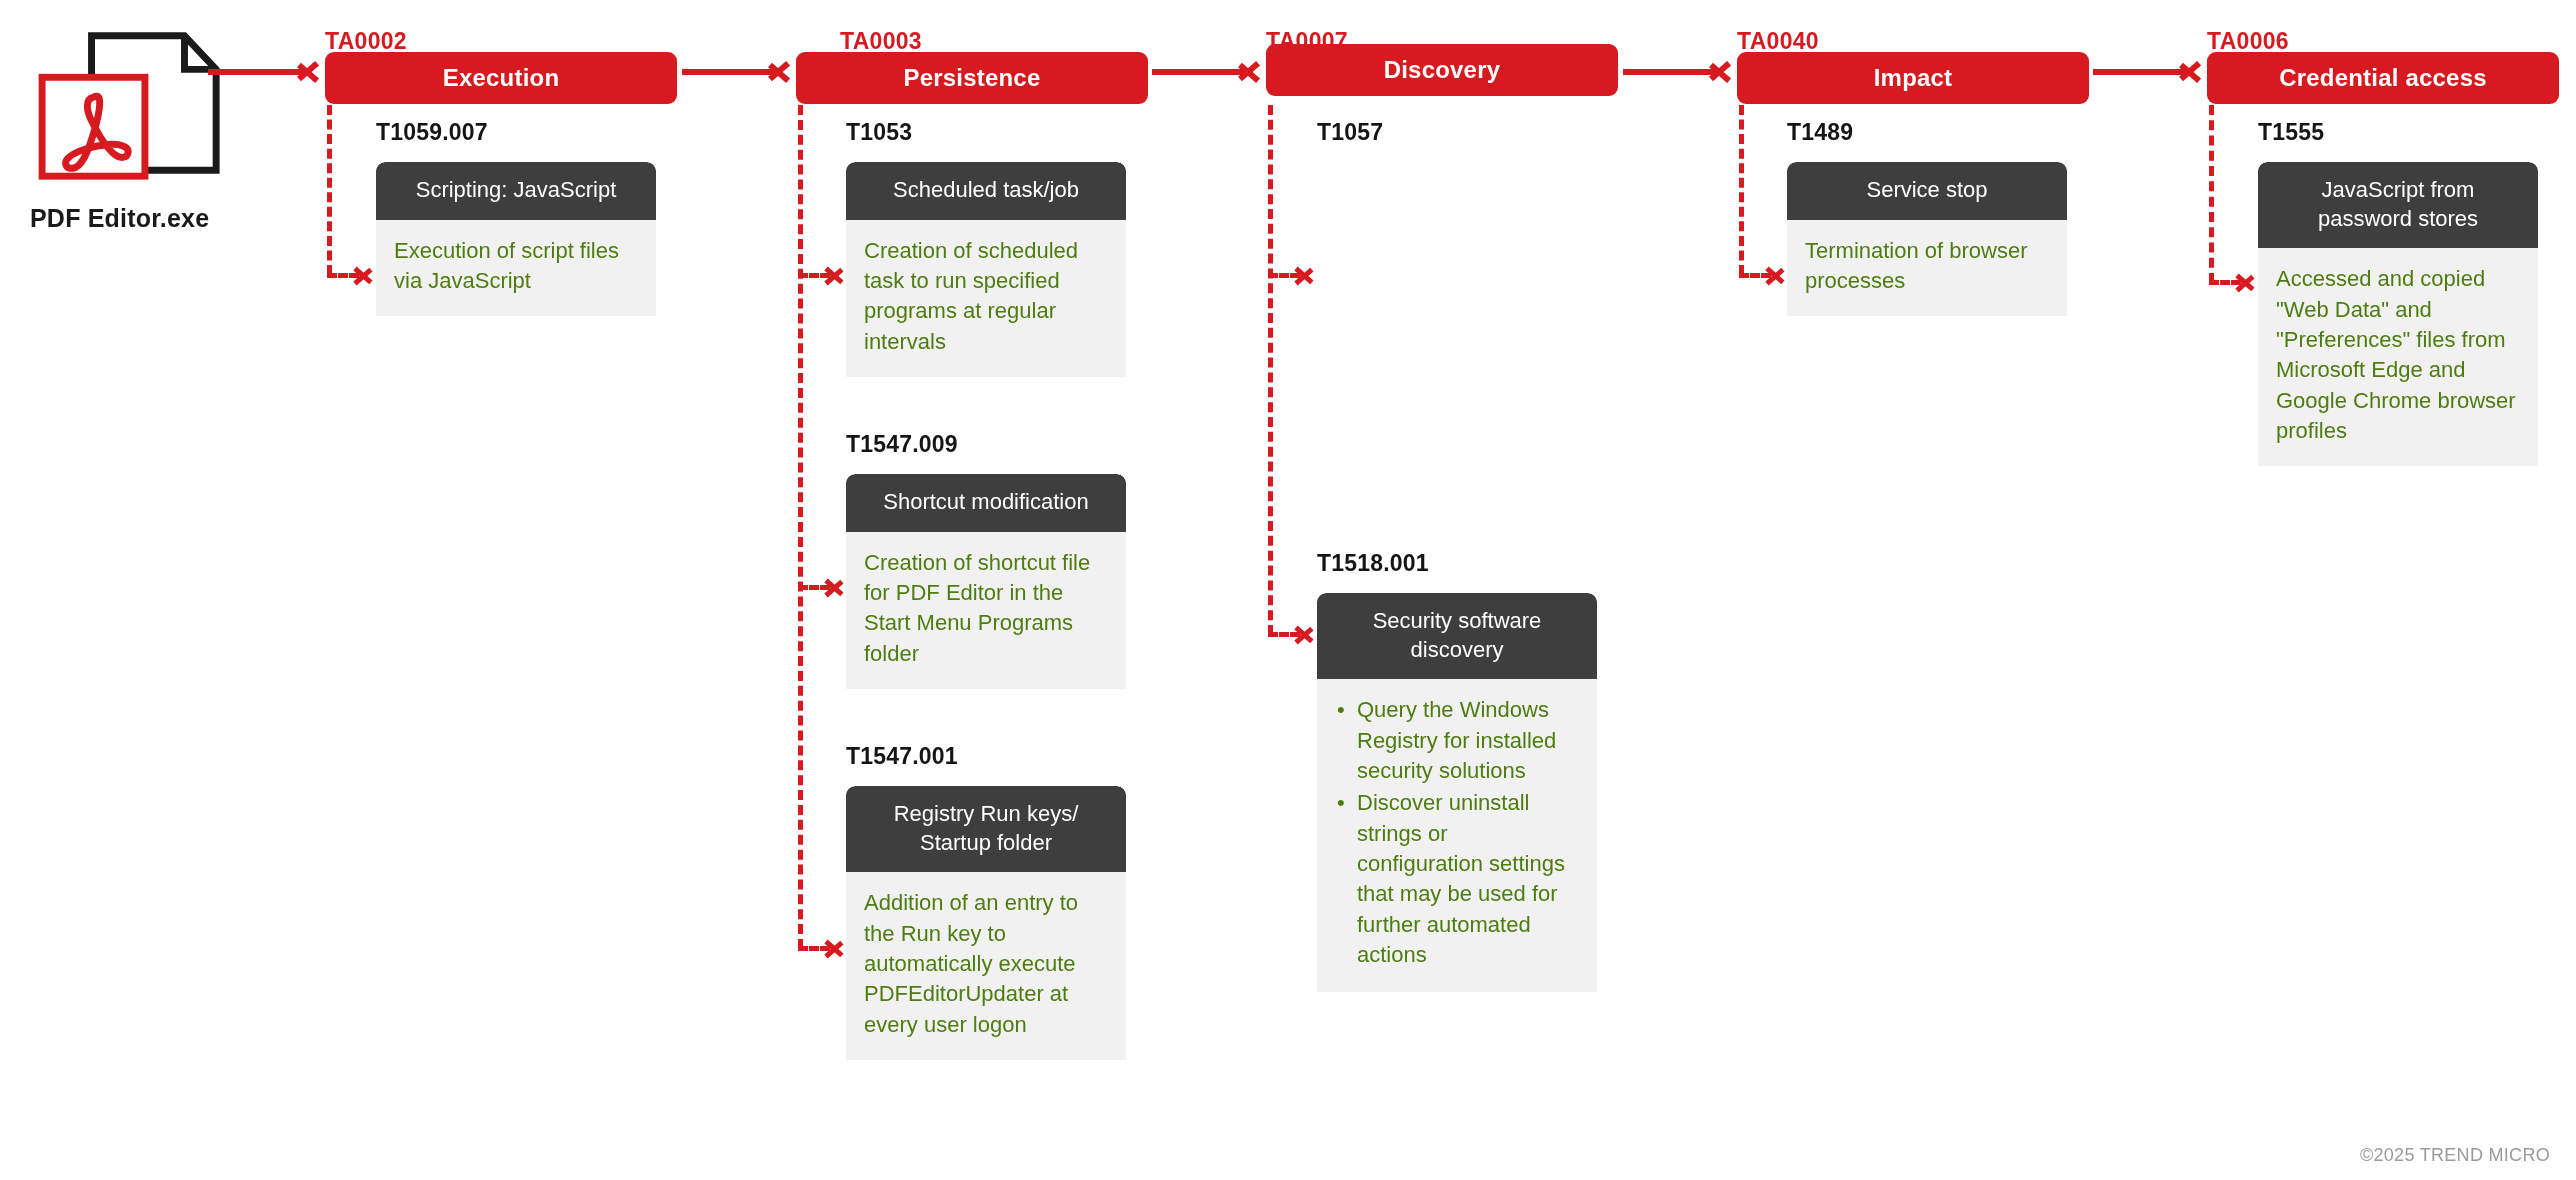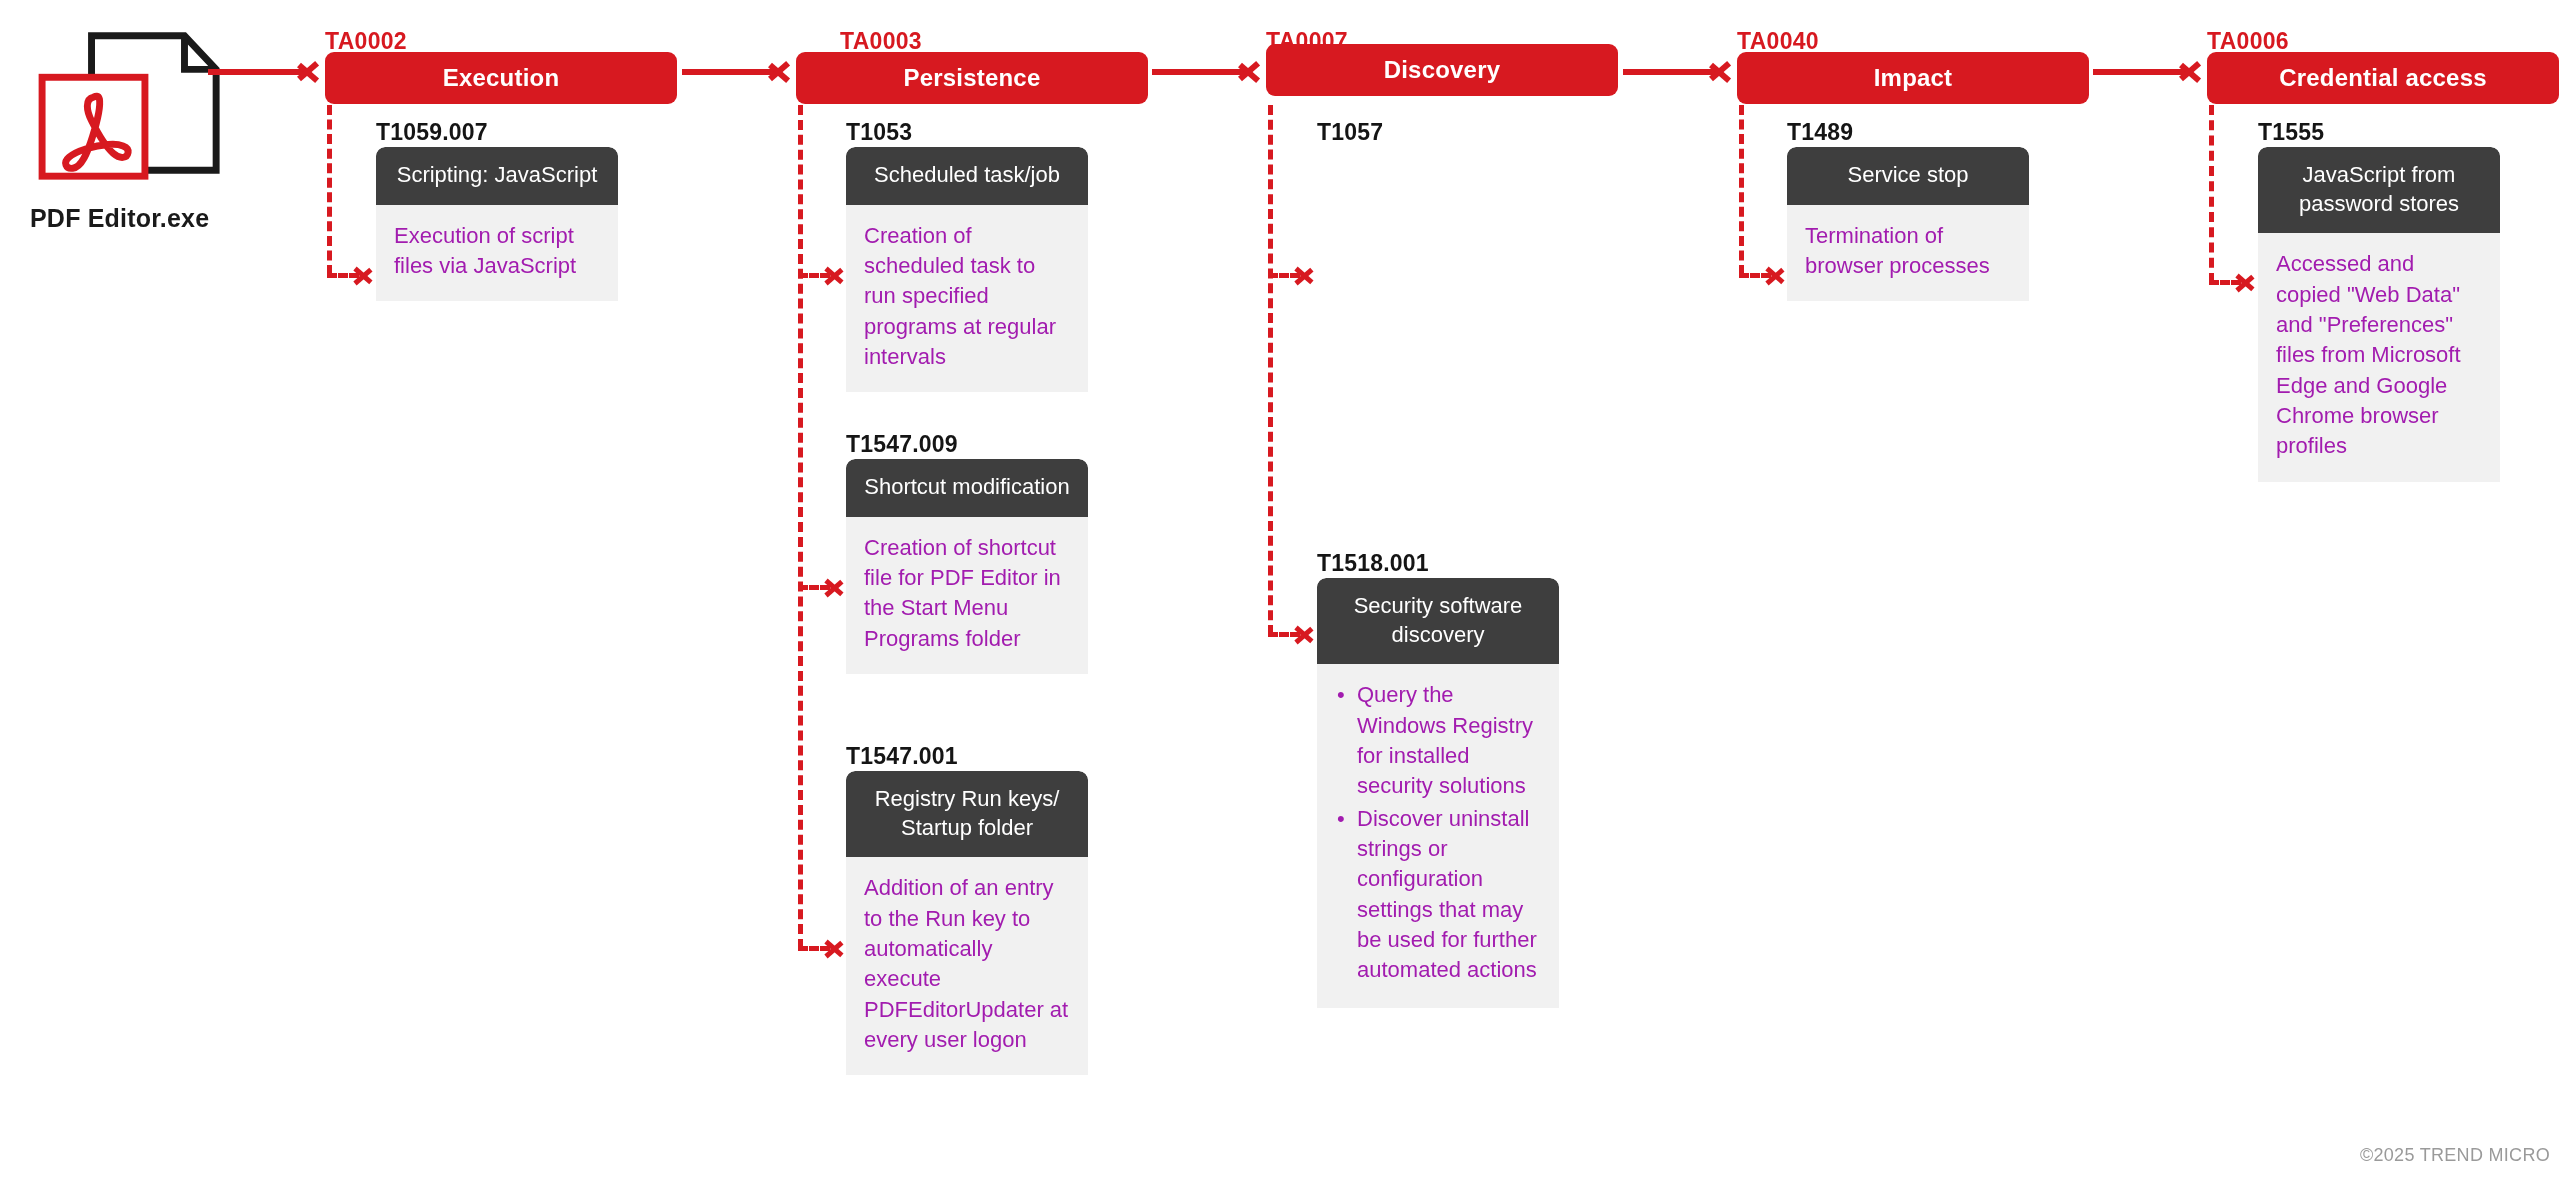--- a/index.html
+++ b/index.html
@@ -157,38 +157,39 @@
   .technique-id {
     position: absolute;
     font-size: 23px;
     font-weight: bold;
     color: #151515;
     letter-spacing: 0.2px;
     white-space: nowrap;
   }
   .card {
     position: absolute;
-    width: 242px;
+    width: 280px;
     border-radius: 9px 9px 0 0;
     box-sizing: border-box;
     overflow: hidden;
+    margin-top: 15px;
   }
   .card .card-head {
     background: #3e3e3e;
     color: #ffffff;
     font-size: 22px;
     text-align: center;
     padding: 14px 14px 15px 14px;
     line-height: 1.3;
     box-sizing: border-box;
     border-radius: 9px 9px 0 0;
   }
   .card .card-body {
     background: #f1f1f1;
-    color: #a21caf;
+    color: #4d7c0f;
     font-size: 22px;
     line-height: 1.38;
     padding: 16px 18px 20px 18px;
     box-sizing: border-box;
   }
   .card .card-body ul {
     margin: 0;
     padding: 0 0 0 22px;
     list-style: none;
   }

